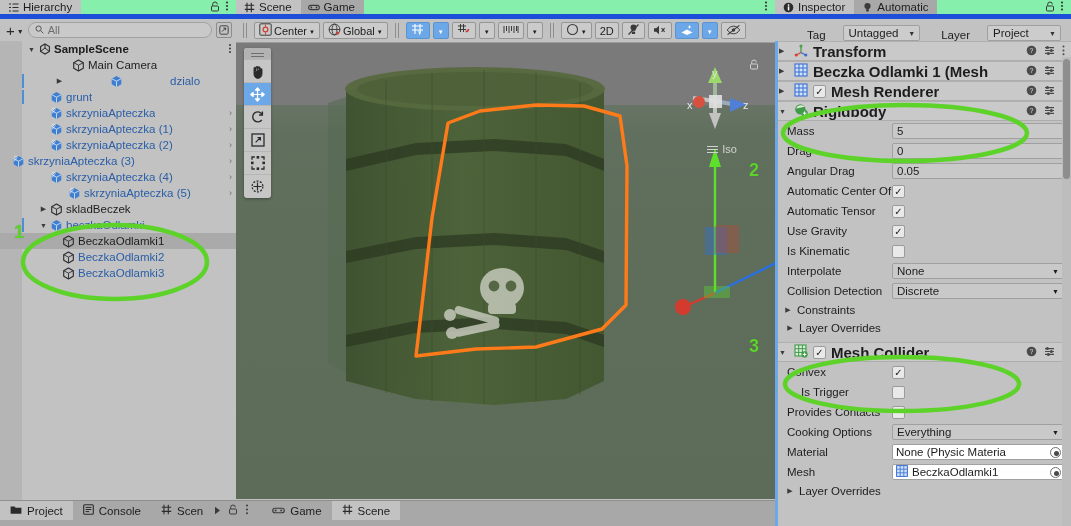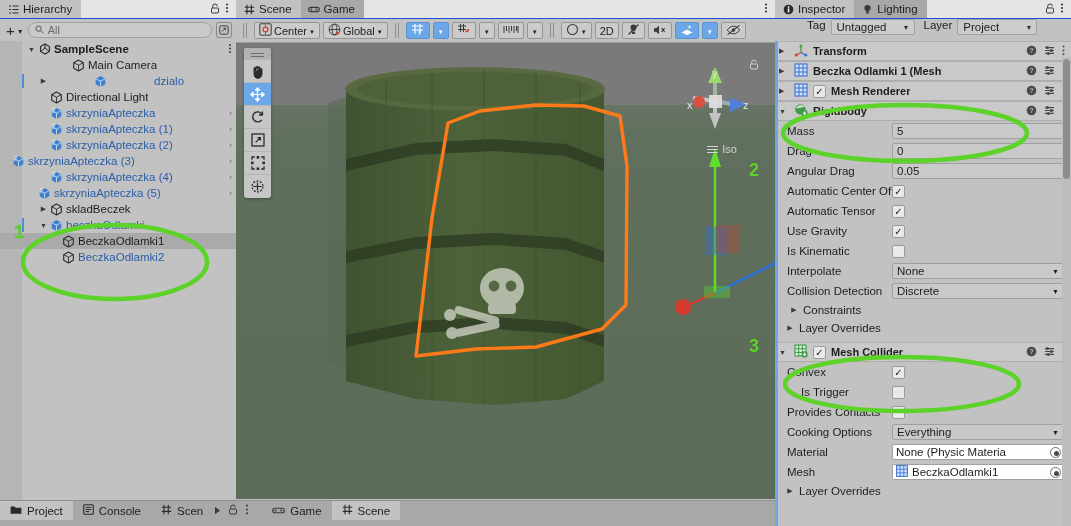--- a/index.html
+++ b/index.html
@@ -9,22 +9,22 @@
     font-size:11.5px;
     background:#a5a5a5;
     overflow:hidden;
     -webkit-font-smoothing:antialiased;
   }
   #root { position:relative; width:1071px; height:526px; }
 
   
   .panel { position:absolute; background:#c2c2c2; }
   .tabbar {
-    height:19px; background:#e5e5e5; display:flex; align-items:stretch;
-    border-bottom:1px solid #1d4ed8;
+    height:19px; background:#86efac; display:flex; align-items:stretch;
+    border-bottom:5px solid #1d4ed8;
   }
   .tab {
     display:flex; align-items:center; gap:4px; padding:0 9px 0 7px;
     font-size:11.5px; color:#1d1d1d; background:#a8a8a8; cursor:default;
   }
   .tab.active { background:#c2c2c2; }
   .tab .ico { display:inline-flex; width:12px; height:12px; align-items:center; justify-content:center; }
   .spacer { flex:1; }
   .tabbar-right { display:flex; align-items:center; gap:5px; padding-right:7px; color:#3a3a3a; }
 
@@ -84,29 +84,29 @@
 
   
   .gizmo { position:absolute; right:26px; top:18px; width:70px; height:70px; }
   .isolbl { position:absolute; right:38px; top:100px; color:#d2d2d2; font-size:11px; display:flex; gap:4px; align-items:center;}
   .isolbl .bars { display:inline-block; width:11px; height:1px; background:#d2d2d2; box-shadow:0 3px 0 #d2d2d2, 0 6px 0 #d2d2d2; position:relative; top:-3px;}
   .lockico { position:absolute; right:16px; top:16px; color:#c9c9c9; font-size:12px;}
 
   
   #inspector { left:775px; top:0; width:296px; height:526px; background:#c2c2c2; }
   .i-body { height:507px; overflow:hidden; position:relative; }
-  .tagrow { height:22px; display:flex; align-items:flex-start; gap:5px; padding:0 10px 0 6px; font-size:11.5px; color:#1d1d1d;}
+  .tagrow { height:22px; display:flex; align-items:flex-end; gap:17px; padding:0 10px 0 6px; font-size:11.5px; color:#1d1d1d;}
   .tagrow .lab { color:#1d1d1d; }
   .dd { background:#ccc; border:1px solid #a0a0a0; border-radius:2px; height:16px;
         display:flex; align-items:center; justify-content:space-between; padding:0 4px 0 5px; font-size:11.5px; color:#1d1d1d; }
   .dd .car { font-size:7px; color:#333; margin-left:6px;}
   .comp-hdr { height:20px; display:flex; align-items:center; gap:5px; padding:0 6px 0 4px;
               background:#c9c9c9; border-top:1px solid #b0b0b0; border-bottom:1px solid #adadad; }
   .comp-hdr .fold { width:10px; font-size:7px; color:#3b3b3b; }
-  .comp-hdr .nm { font-weight:bold; font-size:11px; color:#1d1d1d; overflow:hidden; white-space:nowrap; }
+  .comp-hdr .nm { font-weight:bold; font-size:15px; color:#1d1d1d; overflow:hidden; white-space:nowrap; }
   .comp-hdr .acts { margin-left:auto; display:flex; align-items:center; gap:7px; color:#3e3e3e; font-size:10px;}
   .prow { height:20px; display:flex; align-items:center; padding:0 7px 0 12px; font-size:11.5px; color:#1d1d1d; }
   .prow .pl { width:105px; flex:0 0 105px; white-space:nowrap; overflow:hidden; }
   .prow .pl.ind2 { padding-left:14px; }
   .field { flex:1; height:16px; background:#c9c9c9; border:1px solid #a0a0a0; border-radius:2px;
            display:flex; align-items:center; padding:0 4px; font-size:11.5px; color:#1d1d1d;}
   .chk { width:13px; height:13px; background:#e9e9e9; border:1px solid #9b9b9b; border-radius:2px;
          display:flex; align-items:center; justify-content:center; font-size:10px; color:#1d1d1d; }
   .frow { height:18px; display:flex; align-items:center; gap:4px; padding:0 7px 0 6px; font-size:11.5px; color:#1d1d1d;}
   .frow .fold { width:10px; font-size:7px; color:#3b3b3b; text-align:center;}
@@ -212,40 +212,41 @@
           <div class="hrow" style="padding-left: 60px;">
             <span class="arrow empty">▶</span>
             <span class="gicon">
               <svg width="13" height="13" viewBox="0 0 13 13">
                 <path d="M6.5 1l4.8 2.7v5.6L6.5 12 1.7 9.3V3.7z" fill="none" stroke="#2b2b2b" stroke-width="1.1" stroke-linejoin="round"></path>
                 <path d="M6.5 6.2v5.6M6.5 6.2l4.8-2.5M6.5 6.2L1.7 3.7" stroke="#2b2b2b" stroke-width=".9"></path>
               </svg>
             </span>
             <span class="lbl">Main Camera</span>
           </div>
-          <div class="hrow" style="padding-left: 38px; gap: 44px;">
+          <div class="hrow" style="padding-left: 54px; gap: 44px;">
             <span class="arrow">▶</span>
             <span class="gicon">
               <svg width="13" height="13" viewBox="0 0 13 13">
                 <path d="M6.5 1l4.8 2.7v5.6L6.5 12 1.7 9.3V3.7z" fill="#3f7fd0"></path>
                 <path d="M6.5 6.2v5.6M6.5 6.2l4.8-2.5M6.5 6.2L1.7 3.7" stroke="#cfe0f5" stroke-width=".9"></path>
               </svg>
             </span>
             <span class="lbl prefab">dzialo</span>
             <span class="pfline" style="left: 22px; top: 1px; height: 14px;"></span>
           </div>
           <div class="hrow" style="padding-left: 38px;">
             <span class="arrow empty">▶</span>
             <span class="gicon">
               <svg width="13" height="13" viewBox="0 0 13 13">
-                <path d="M6.5 1l4.8 2.7v5.6L6.5 12 1.7 9.3V3.7z" fill="none" stroke="#2b2b2b" stroke-width="1.1" stroke-linejoin="round"></path>
-                <path d="M6.5 6.2v5.6M6.5 6.2l4.8-2.5M6.5 6.2L1.7 3.7" stroke="#2b2b2b" stroke-width=".9"></path>
-              </svg>
-            </span>
-            <span class="lbl">Directional Light</span>
+                <path d="M6.5 1l4.8 2.7v5.6L6.5 12 1.7 9.3V3.7z" fill="#3f7fd0"></path>
+                <path d="M6.5 6.2v5.6M6.5 6.2l4.8-2.5M6.5 6.2L1.7 3.7" stroke="#cfe0f5" stroke-width=".9"></path>
+              </svg>
+            </span>
+            <span class="lbl prefab">grunt</span>
+            <span class="pfline" style="left: 22px; top: 1px; height: 14px;"></span>
           </div>
           <div class="hrow" style="padding-left: 38px;">
             <span class="arrow empty">▶</span>
             <span class="gicon">
               <svg width="13" height="13" viewBox="0 0 13 13">
                 <path d="M6.5 1l4.8 2.7v5.6L6.5 12 1.7 9.3V3.7z" fill="#3f7fd0"></path>
                 <path d="M6.5 6.2v5.6M6.5 6.2l4.8-2.5M6.5 6.2L1.7 3.7" stroke="#cfe0f5" stroke-width=".9"></path>
                 <path d="M1.9 2.4l1.6-1.6M1.9 4.4l3.6-3.6M1.9 6.4l3.6-3.6" stroke="#ffffff" stroke-width=".8" opacity=".85"></path>
               </svg>
             </span>
@@ -293,21 +294,21 @@
             <span class="gicon">
               <svg width="13" height="13" viewBox="0 0 13 13">
                 <path d="M6.5 1l4.8 2.7v5.6L6.5 12 1.7 9.3V3.7z" fill="#3f7fd0"></path>
                 <path d="M6.5 6.2v5.6M6.5 6.2l4.8-2.5M6.5 6.2L1.7 3.7" stroke="#cfe0f5" stroke-width=".9"></path>
                 <path d="M1.9 2.4l1.6-1.6M1.9 4.4l3.6-3.6M1.9 6.4l3.6-3.6" stroke="#ffffff" stroke-width=".8" opacity=".85"></path>
               </svg>
             </span>
             <span class="lbl prefab">skrzyniaApteczka (4)</span>
             <span class="chev">›</span>
           </div>
-          <div class="hrow" style="padding-left: 26px;">
+          <div class="hrow" style="padding-left: 56px;">
             <span class="arrow empty">▶</span>
             <span class="gicon">
               <svg width="13" height="13" viewBox="0 0 13 13">
                 <path d="M6.5 1l4.8 2.7v5.6L6.5 12 1.7 9.3V3.7z" fill="#3f7fd0"></path>
                 <path d="M6.5 6.2v5.6M6.5 6.2l4.8-2.5M6.5 6.2L1.7 3.7" stroke="#cfe0f5" stroke-width=".9"></path>
                 <path d="M1.9 2.4l1.6-1.6M1.9 4.4l3.6-3.6M1.9 6.4l3.6-3.6" stroke="#ffffff" stroke-width=".8" opacity=".85"></path>
               </svg>
             </span>
             <span class="lbl prefab">skrzyniaApteczka (5)</span>
             <span class="chev">›</span>
@@ -345,20 +346,30 @@
           </div>
           <div class="hrow" style="padding-left: 50px;">
             <span class="arrow empty">▶</span>
             <span class="gicon">
               <svg width="13" height="13" viewBox="0 0 13 13">
                 <path d="M6.5 1l4.8 2.7v5.6L6.5 12 1.7 9.3V3.7z" fill="none" stroke="#2b2b2b" stroke-width="1.1" stroke-linejoin="round"></path>
                 <path d="M6.5 6.2v5.6M6.5 6.2l4.8-2.5M6.5 6.2L1.7 3.7" stroke="#2b2b2b" stroke-width=".9"></path>
               </svg>
             </span>
             <span class="lbl prefab">BeczkaOdlamki2</span>
+          </div>
+          <div class="hrow" style="padding-left: 50px;">
+            <span class="arrow empty">▶</span>
+            <span class="gicon">
+              <svg width="13" height="13" viewBox="0 0 13 13">
+                <path d="M6.5 1l4.8 2.7v5.6L6.5 12 1.7 9.3V3.7z" fill="none" stroke="#2b2b2b" stroke-width="1.1" stroke-linejoin="round"></path>
+                <path d="M6.5 6.2v5.6M6.5 6.2l4.8-2.5M6.5 6.2L1.7 3.7" stroke="#2b2b2b" stroke-width=".9"></path>
+              </svg>
+            </span>
+            <span class="lbl prefab">BeczkaOdlamki3</span>
           </div>
         </div>
     </div>
   </div>
 
   <div class="panel" id="scene">
     <div class="tabbar">
       <div class="tab active">
         <span class="ico">
           <svg width="11" height="11" viewBox="0 0 11 11">
@@ -664,21 +675,21 @@
         </span>
         <span>Inspector</span>
       </div>
       <div class="tab">
         <span class="ico">
           <svg width="11" height="11" viewBox="0 0 11 11">
               <circle cx="5.5" cy="4" r="3.1" fill="#3a3a3a"></circle>
               <rect x="4.2" y="7" width="2.6" height="2.6" rx=".7" fill="#3a3a3a"></rect>
             </svg>
         </span>
-        <span>Lighting</span>
+        <span>Automatic</span>
       </div>
       <div class="spacer"></div>
       <div class="tabbar-right">
         <span>
           <svg width="10" height="11" viewBox="0 0 10 11">
               <path d="M2.7 5V3.3a2.3 2.3 0 014.6 0" fill="none" stroke="#3a3a3a" stroke-width="1"></path>
               <rect x="1.5" y="5" width="7" height="5" rx="1" fill="none" stroke="#3a3a3a" stroke-width="1"></rect>
             </svg>
         </span>
         <span>
@@ -887,21 +898,21 @@
           <span class="car" style="font-size:7px;">▼</span>
         </span>
       </div>
       <div class="prow">
         <span class="pl">Collision Detection</span>
         <span class="field" style="justify-content:space-between;">
           <span>Discrete</span>
           <span class="car" style="font-size:7px;">▼</span>
         </span>
       </div>
-      <div class="frow" style="padding-left:14px;">
+      <div class="frow" style="padding-left:8px;">
         <span class="fold">▶</span>
         <span>Constraints</span>
       </div>
       <div class="frow" style="padding-left:10px;">
         <span class="fold">▶</span>
         <span>Layer Overrides</span>
       </div>
 
       <div style="height:5px;"></div>
 

